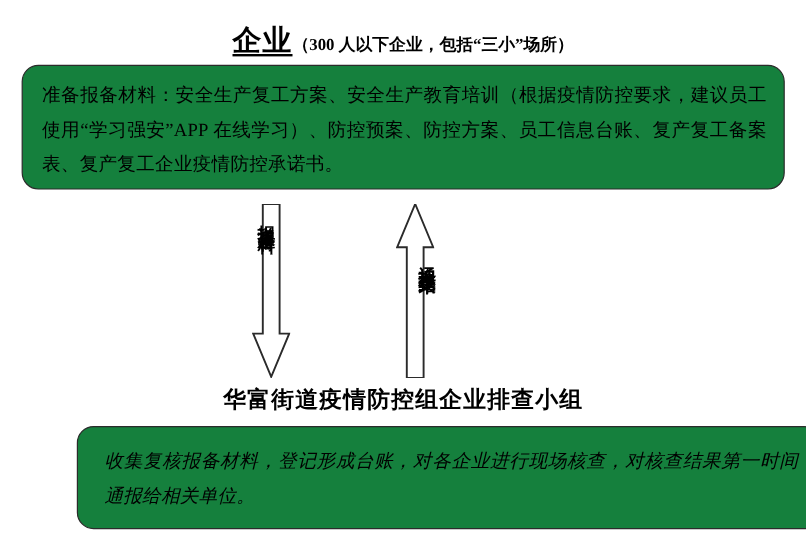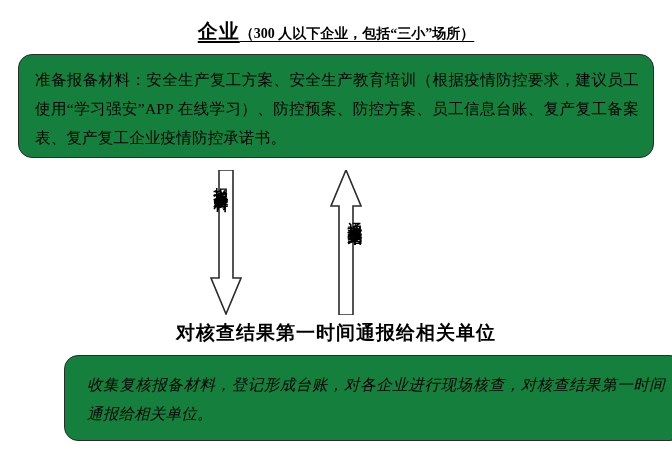--- a/index.html
+++ b/index.html
@@ -25,30 +25,29 @@
   
   .top-title {
     position: absolute;
     left: 0;
     top: 18px;
     width: 672px;
     text-align: center;
     white-space: nowrap;
   }
   .top-title .main {
-    font-size: 20px;
+    font-size: 24px;
     font-weight: bold;
     text-decoration: underline;
     text-underline-offset: 3px;
     letter-spacing: 1px;
   }
   .top-title .sub {
     font-size: 14px;
     font-weight: bold;
-    text-decoration: underline;
     text-underline-offset: 3px;
   }
 
   
   .rbox {
     position: absolute;
     box-sizing: border-box;
     border: 1.6px solid #2b2b2b;
     border-radius: 14px;
     background: #15803d;
@@ -140,19 +139,19 @@
   </div>
   <div class="arrow-label" id="arrow-down-label">报送报备材料</div>
 
   <div class="arrow" id="arrow-up">
     <svg width="32" height="145" viewBox="0 0 32 145" aria-hidden="true">
       <polygon points="16,0 31,36 23,36 23,145 9,145 9,36 1,36" fill="#ffffff" stroke="#2b2b2b" stroke-width="1.6" stroke-linejoin="miter"></polygon>
     </svg>
   </div>
   <div class="arrow-label" id="arrow-up-label">通报核查结果</div>
 
-  <div class="mid-title">对核查结果第一时间通报给相关单位</div>
+  <div class="mid-title">华富街道疫情防控组企业排查小组</div>
 
   <div class="rbox" id="box-bottom">
     <div class="rbox-text">收集复核报备材料，登记形成台账，对各企业进行现场核查，对核查结果第一时间通报给相关单位。</div>
   </div>
 
 </div>
 
 </body></html>

